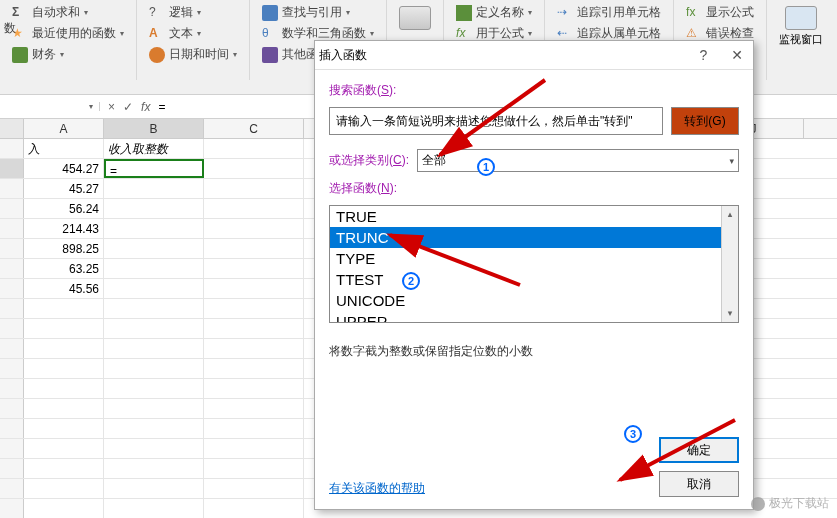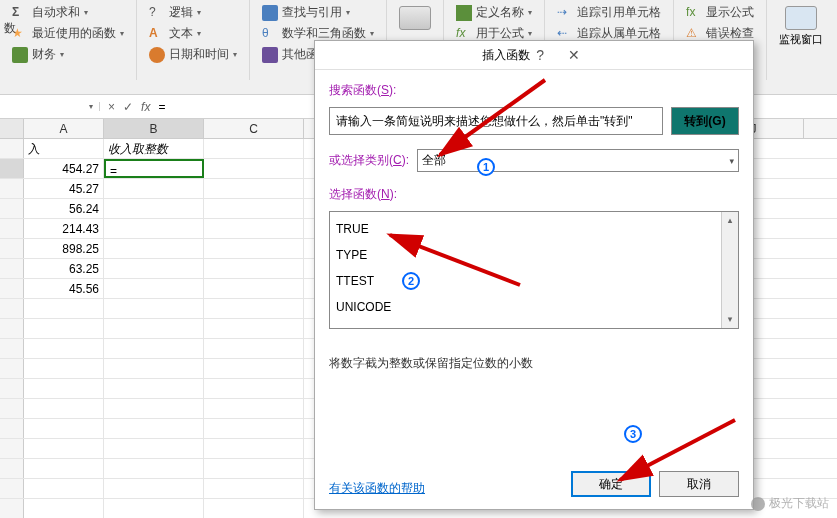--- a/index.html
+++ b/index.html
@@ -34,39 +34,39 @@
 .row-header { width: 24px; border-right: 1px solid #ccc; background: #f5f5f5; text-align: center; font-size: 11px; line-height: 20px; color: #333; }
 .row-header.active { background: #d8d8d8; }
 .cell { border-right: 1px solid #e5e5e5; padding: 0 4px; font-size: 12px; line-height: 20px; }
 .cell.col-A, .g-col-A { width: 80px; text-align: right; }
 .cell.col-B, .g-col-B { width: 100px; }
 .cell.col-C, .g-col-C { width: 100px; }
 .cell.active { border: 2px solid #1a7f1a; background: #fff; position: relative; z-index: 1; }
 
 
 .dialog { position: absolute; left: 314px; top: 40px; width: 440px; height: 470px; background: #fff; border: 1px solid #aaa; box-shadow: 3px 3px 8px rgba(0,0,0,0.3); display: flex; flex-direction: column; }
-.dialog-title { display: flex; align-items: center; justify-content: center; padding: 4px 4px; font-size: 12px; border-bottom: 1px solid #e0e0e0; }
+.dialog-title { display: flex; align-items: center; justify-content: space-between; padding: 4px 4px; font-size: 12px; border-bottom: 1px solid #e0e0e0; }
 .dialog-title-right { display: flex; gap: 12px; }
 .help-btn, .close-btn { cursor: pointer; color: #555; font-size: 14px; padding: 2px 6px; }
 .dialog-body { padding: 12px 14px; flex: 1; display: flex; flex-direction: column; gap: 8px; font-size: 12px; }
 .field-label { color: #a21caf; }
 .underline { text-decoration: underline; }
 .search-row { display: flex; gap: 8px; }
 .search-input { flex: 1; border: 1px solid #888; padding: 6px; font-size: 12px; }
-.goto-btn { width: 68px; border: 1px solid #888; background: #0f766e; cursor: pointer; font-size: 12px; font-weight: bold; }
+.goto-btn { width: 68px; border: 1px solid #888; background: #c2410c; cursor: pointer; font-size: 12px; }
 .category-row { display: flex; align-items: center; gap: 8px; margin-top: 6px; }
 .category-select { flex: 1; border: 1px solid #888; padding: 2px 4px; background: #fff; display: flex; justify-content: space-between; align-items: center; cursor: pointer; }
 .func-list { border: 1px solid #888; height: 118px; overflow: hidden; position: relative; background: #fff; }
 .func-list-inner { }
-.func-item { padding: 2px 6px; font-size: 12px; cursor: pointer; margin-top: 8px; }
+.func-item { padding: 2px 6px; font-size: 15px; cursor: pointer; }
 .func-item.selected { background: #0078d7; color: #fff; }
 .func-scroll { position: absolute; right: 0; top: 0; width: 17px; height: 100%; background: #f0f0f0; border-left: 1px solid #ccc; display: flex; flex-direction: column; justify-content: space-between; align-items: center; }
 .scroll-btn { height: 17px; width: 100%; text-align: center; font-size: 9px; line-height: 17px; color: #666; cursor: pointer; }
 .func-desc { margin-top: 4px; color: #333; }
-.func-desc-line2 { margin-top: 18px; }
+.func-desc-line2 { margin-top: 12px; }
 .help-link { color: #0066cc; text-decoration: underline; cursor: pointer; margin-top: auto; }
 .dialog-footer { display: flex; justify-content: flex-end; gap: 8px; padding: 10px 14px; }
 .dlg-btn { width: 80px; height: 26px; border: 1px solid #888; background: #f0f0f0; cursor: pointer; font-size: 12px; }
 .dlg-btn.primary { border: 2px solid #0078d7; }
 
 
 .arrow { position: absolute; pointer-events: none; }
 .bubble { position: absolute; width: 18px; height: 18px; border-radius: 50%; background: #fff; border: 2px solid #0066ff; color: #0066ff; font-weight: bold; font-size: 11px; text-align: center; line-height: 14px; pointer-events: none; }
 .watermark { position: absolute; right: 8px; bottom: 6px; display: flex; align-items: center; gap: 4px; color: #999; font-size: 12px; opacity: 0.75; }
 .wm-logo { width: 14px; height: 14px; border-radius: 50%; background: #999; }
@@ -335,41 +335,42 @@
     </div>
     <div class="category-row">
       <span class="field-label">
         <span>或选择类别(</span><span class="underline">C</span><span>):</span>
       </span>
       <div class="category-select">
         <span>全部</span>
         <span style="font-size:9px;color:#555;">▾</span>
       </div>
     </div>
-    <div class="field-label" style="margin-top:6px;">
+    <div class="field-label" style="margin-top:0;">
       <span>选择函数(</span><span class="underline">N</span><span>):</span>
     </div>
     <div class="func-list">
       <div class="func-list-inner">
         <div class="func-item">TRUE</div>
+        <div class="func-item selected">TRUNC</div>
         <div class="func-item">TYPE</div>
         <div class="func-item">TTEST</div>
         <div class="func-item">UNICODE</div>
         <div class="func-item">UPPER</div>
       </div>
       <div class="func-scroll">
         <div class="scroll-btn">▴</div>
         <div class="scroll-btn">▾</div>
       </div>
     </div>
     <div class="func-desc func-desc-line2">将数字截为整数或保留指定位数的小数</div>
     <div style="flex:1;"></div>
     <div style="display:flex;justify-content:space-between;align-items:center;">
       <a class="help-link">有关该函数的帮助</a>
-      <div class="dialog-footer" style="padding:0;">
+      <div class="dialog-footer" style="padding:0;flex-direction:column;">
         <button class="dlg-btn primary">确定</button>
         <button class="dlg-btn">取消</button>
       </div>
     </div>
   </div>
 </div>
 
 <svg class="arrow" style="left:430px;top:75px;width:120px;height:90px;">
   <defs>
       <marker id="ah1" markerWidth="10" markerHeight="10" refX="8" refY="3" orient="auto">

